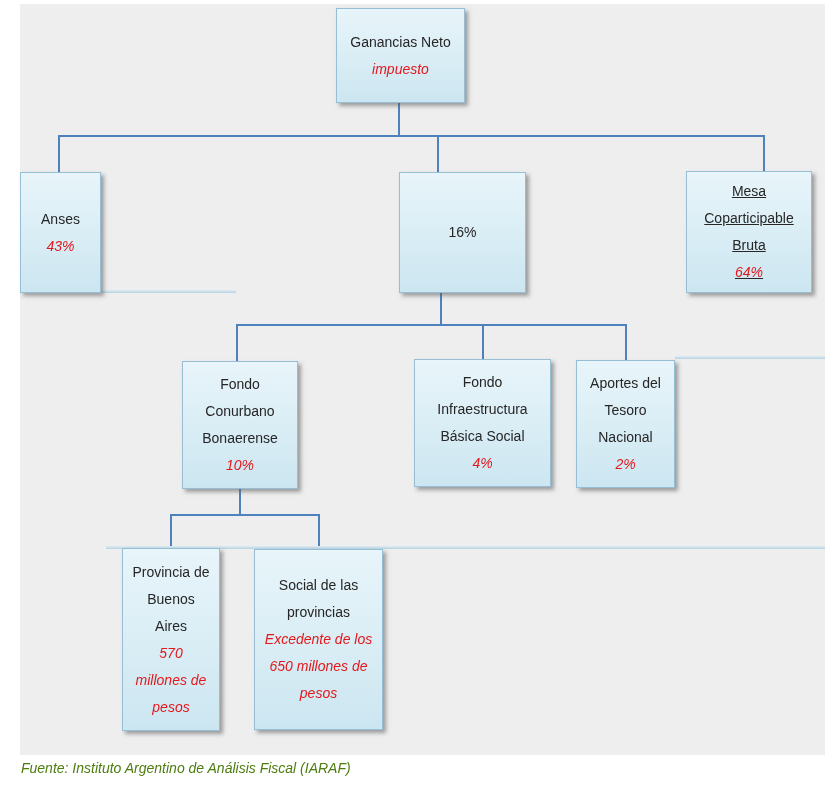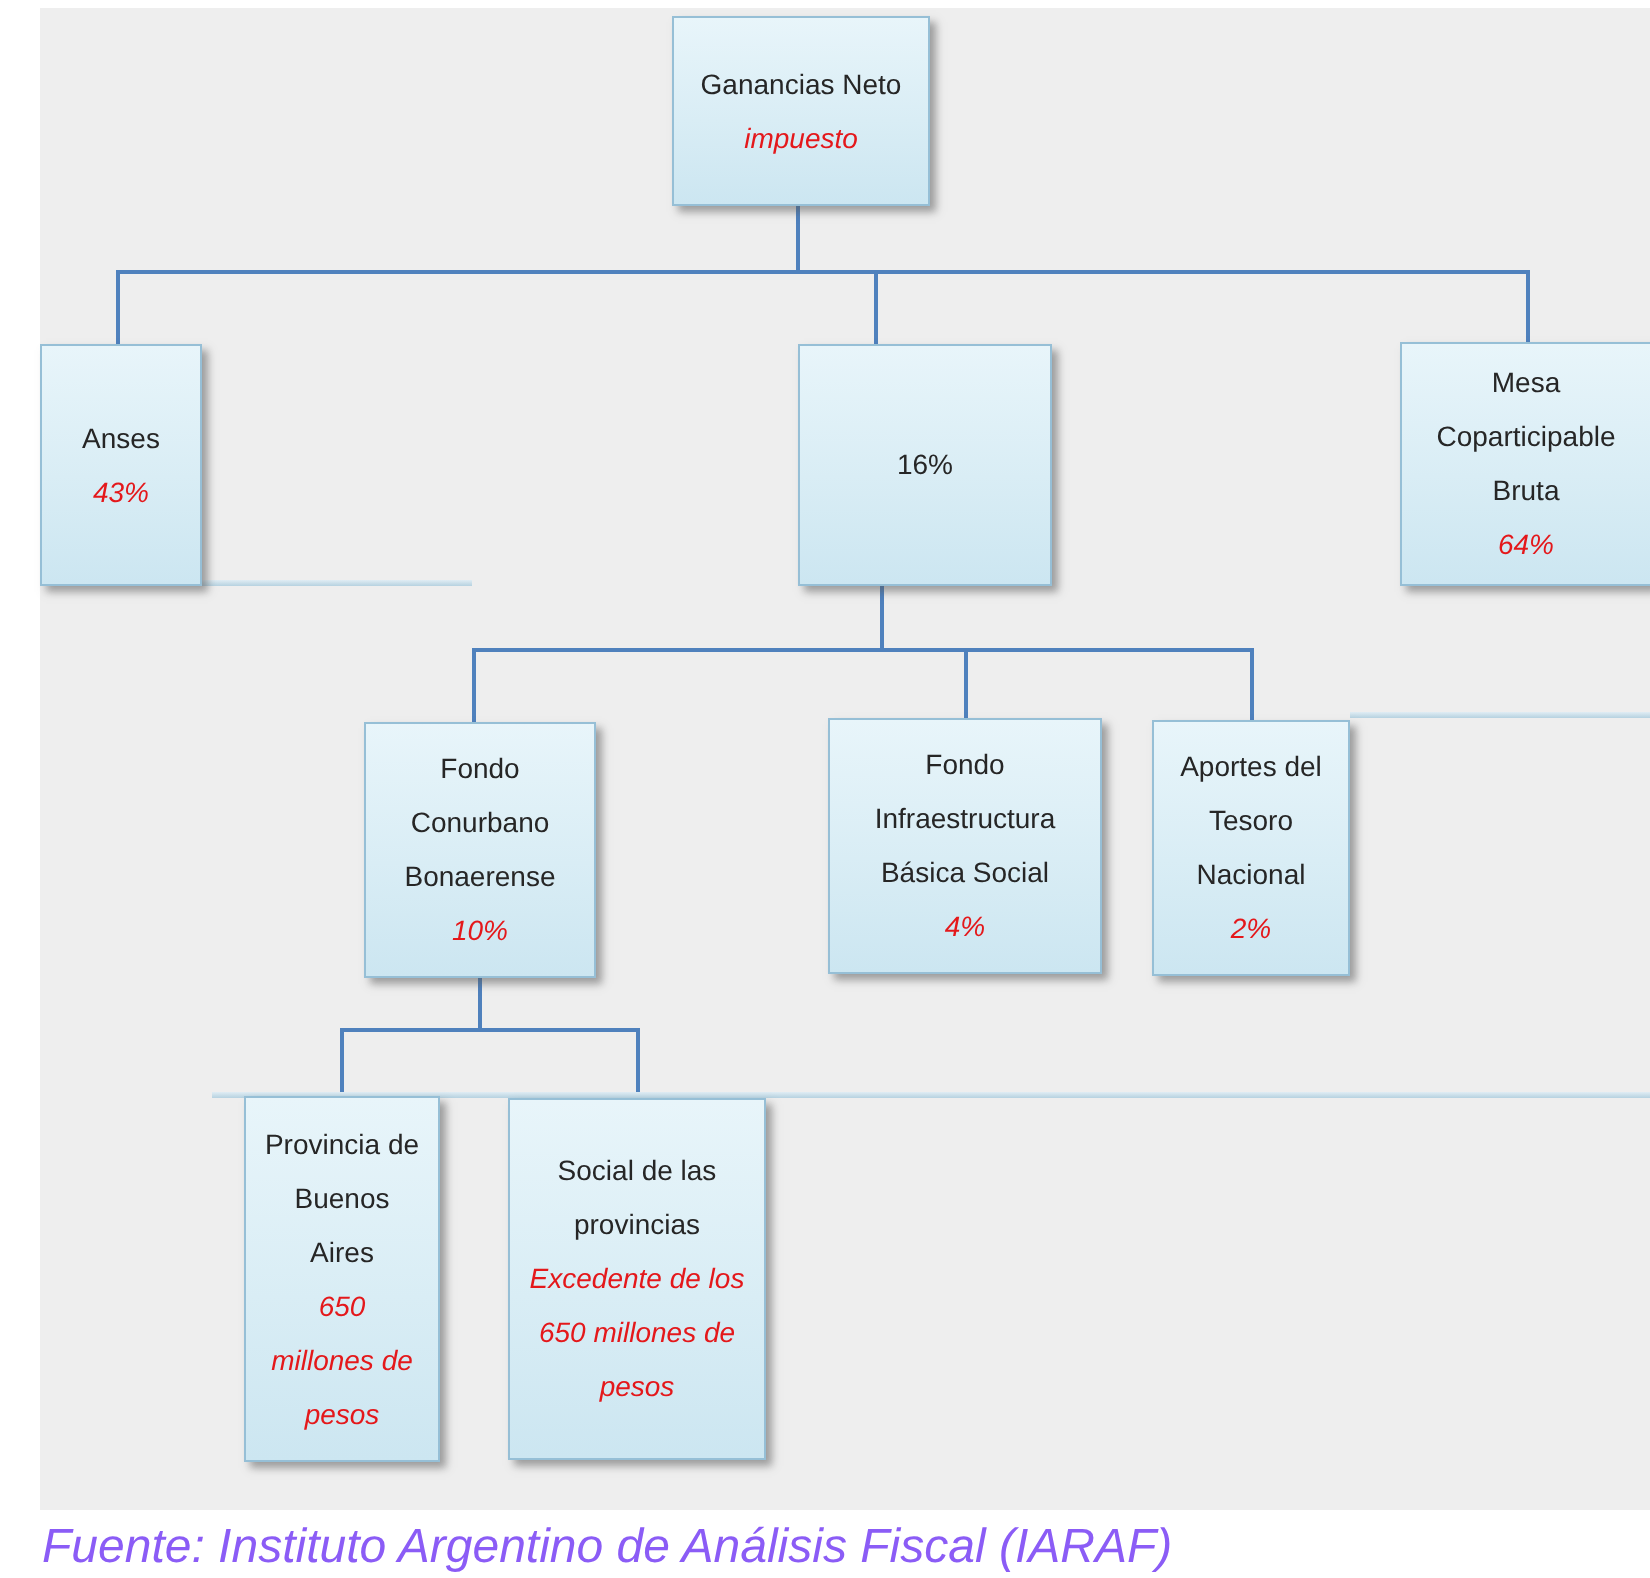--- a/index.html
+++ b/index.html
@@ -21,21 +21,21 @@
     display:flex; flex-direction:column; justify-content:center; align-items:center;
     text-align:center; font-size:14px; color:#262626; line-height:27px;
   }
   .node .ln { white-space:nowrap; }
   .node .red { color:#e4181b; font-style:italic; }
   .v { position:absolute; width:2px; background:#4f81bd; }
   .h { position:absolute; height:2px; background:#4f81bd; }
   .gl { position:absolute; height:3px; background:linear-gradient(to bottom,#e0edf4 0%,#b6d2e0 100%); }
   .caption {
     position:absolute; left:8px; top:760px;
-    font-style:italic; font-size:24px; color:#8b5cf6;
+    font-style:italic; font-size:14px; color:#4d7c0f;
   }
 </style>
 </head>
 <body>
 
 <div class="canvas">
   <div class="chart-area"></div>
 
   <div class="v" style="left:385px; top:103px; height:33px;"></div>
   <div class="h" style="left:45px; top:135px; width:707px;"></div>
@@ -65,21 +65,21 @@
 
   <div class="node" style="left:7px; top:172px; width:81px; height:121px;">
     <div class="ln">Anses</div>
     <div class="ln red">43%</div>
   </div>
 
   <div class="node" style="left:386px; top:172px; width:127px; height:121px;">
     <div class="ln">16%</div>
   </div>
 
-  <div class="node" style="left:687px; top:171px; width:126px; height:122px;">
+  <div class="node" style="left:673px; top:171px; width:126px; height:122px;text-decoration:underline;">
     <div class="ln">Mesa</div>
     <div class="ln">Coparticipable</div>
     <div class="ln">Bruta</div>
     <div class="ln red">64%</div>
   </div>
 
   <div class="node" style="left:169px; top:361px; width:116px; height:128px;">
     <div class="ln">Fondo</div>
     <div class="ln">Conurbano</div>
     <div class="ln">Bonaerense</div>
@@ -97,21 +97,21 @@
     <div class="ln">Aportes del</div>
     <div class="ln">Tesoro</div>
     <div class="ln">Nacional</div>
     <div class="ln red">2%</div>
   </div>
 
   <div class="node" style="left:109px; top:548px; width:98px; height:183px;align-items:center;">
     <div class="ln">Provincia de</div>
     <div class="ln">Buenos</div>
     <div class="ln">Aires</div>
-    <div class="ln red">650</div>
+    <div class="ln red">570</div>
     <div class="ln red">millones de</div>
     <div class="ln red">pesos</div>
   </div>
 
   <div class="node" style="left:241px; top:549px; width:129px; height:181px;">
     <div class="ln">Social de las</div>
     <div class="ln">provincias</div>
     <div class="ln red">Excedente de los</div>
     <div class="ln red">650 millones de</div>
     <div class="ln red">pesos</div>

